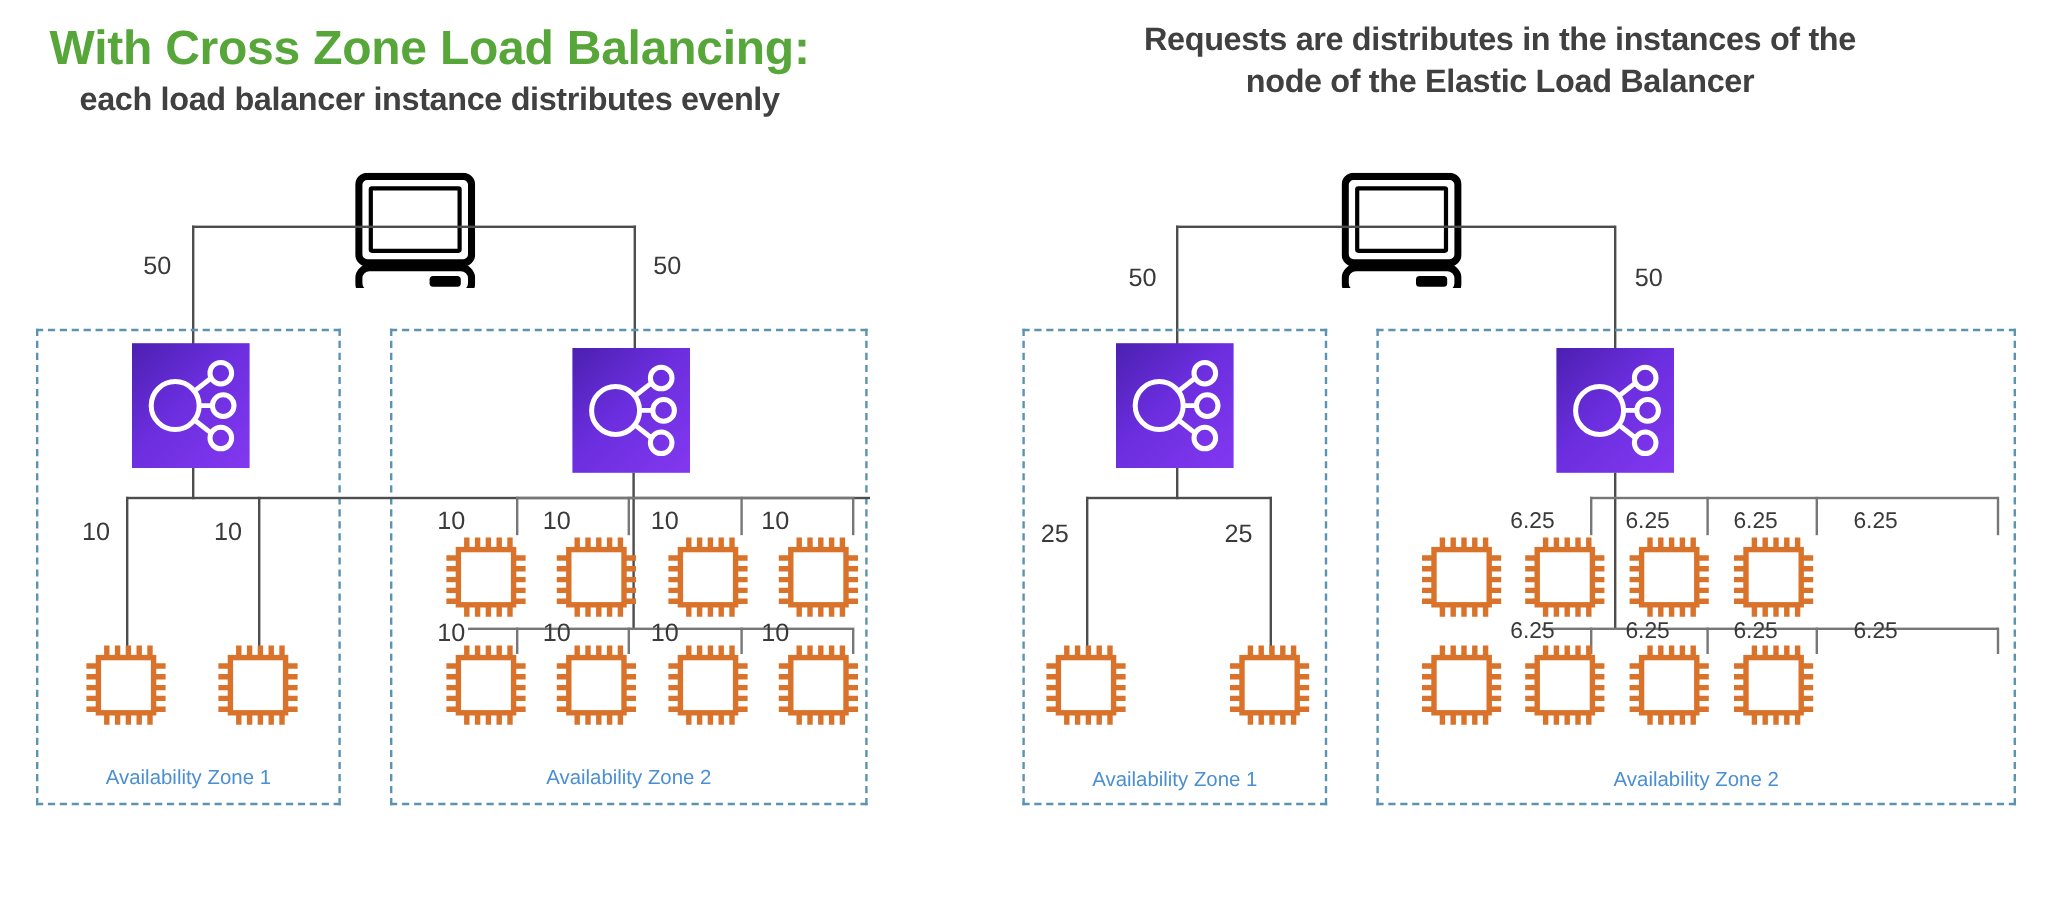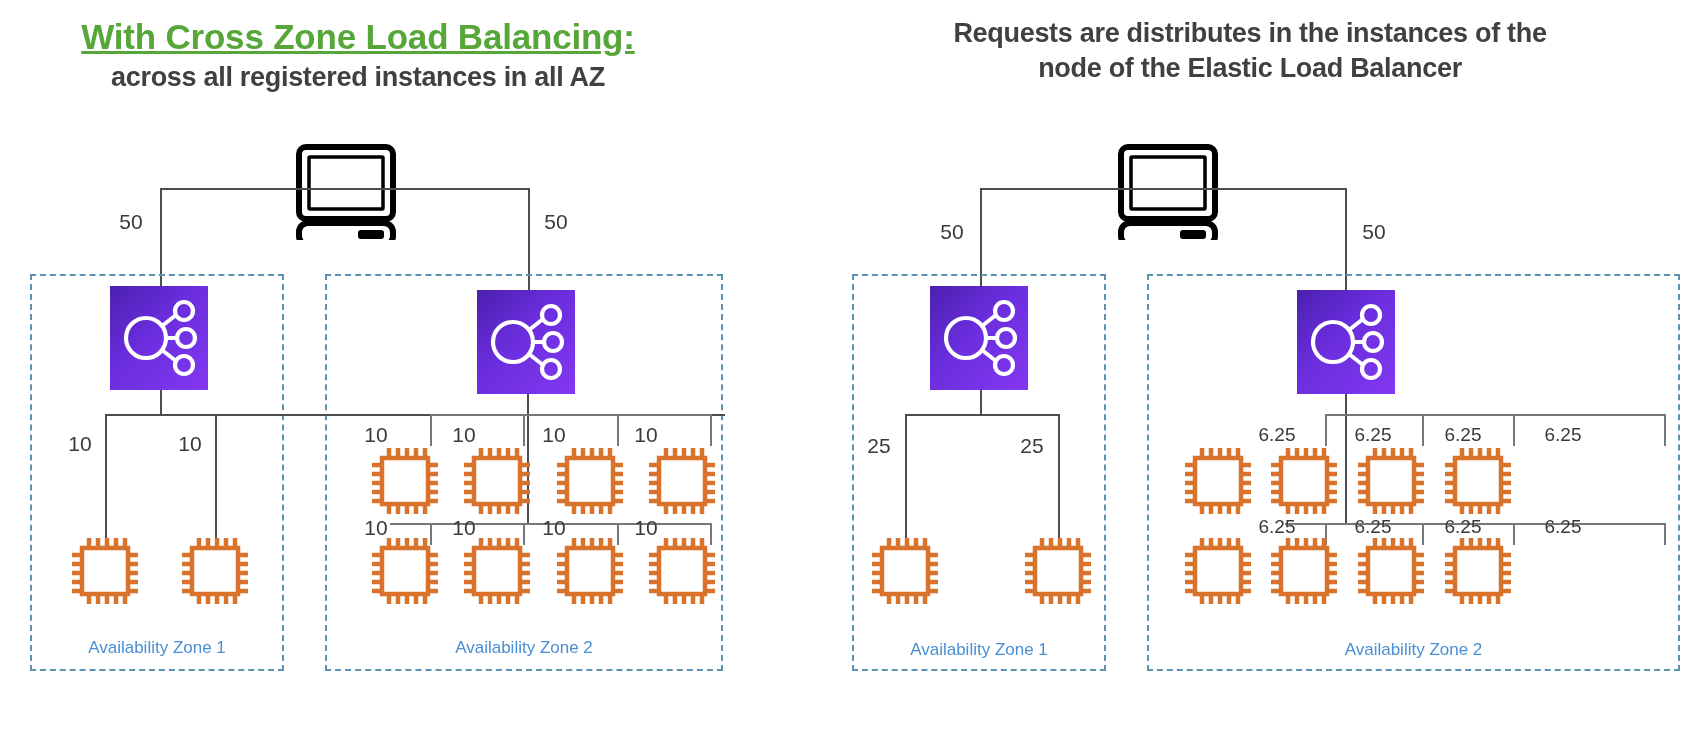--- a/index.html
+++ b/index.html
@@ -18,23 +18,22 @@
     overflow: hidden;
   }
 
   
   .panel-heading {
     position: absolute;
     text-align: center;
     line-height: 1.30;
   }
   .heading-title {
-    font-size: 35px;
+    font-size: 40px;
     font-weight: bold;
-    text-decoration: underline;
     letter-spacing: -0.2px;
     display: block;
   }
   .heading-title.green { color: #57a639; }
   .heading-title.blue  { color: #4a8fd4; }
   .heading-sub {
     font-size: 27px;
     font-weight: bold;
     color: #404040;
     display: block;
@@ -100,21 +99,21 @@
   }
   .chip svg { display: block; width: 100%; height: 100%; }
 </style>
 </head>
 <body>
 
 <div id="page">
 
   <div class="panel-heading" style="left:0px; top:14px; width:716px;">
     <span class="heading-title green">With Cross Zone Load Balancing:</span>
-    <span class="heading-sub">across all registered instances in all AZ</span>
+    <span class="heading-sub">each load balancer instance distributes evenly</span>
   </div>
 
   <div class="monitor" style="left:296px; top:144px;">
     <svg viewBox="0 0 100 96" xmlns="http://www.w3.org/2000/svg">
       <rect x="3" y="3" width="94" height="72" rx="7" ry="7" fill="none" stroke="#000000" stroke-width="6"></rect>
       <rect x="13" y="13" width="74" height="52" rx="1" ry="1" fill="none" stroke="#000000" stroke-width="3.5"></rect>
       <rect x="3" y="79" width="94" height="22" rx="9" ry="9" fill="none" stroke="#000000" stroke-width="6"></rect>
       <rect x="62" y="86" width="26" height="9" rx="3" ry="3" fill="#000000"></rect>
     </svg>
   </div>

